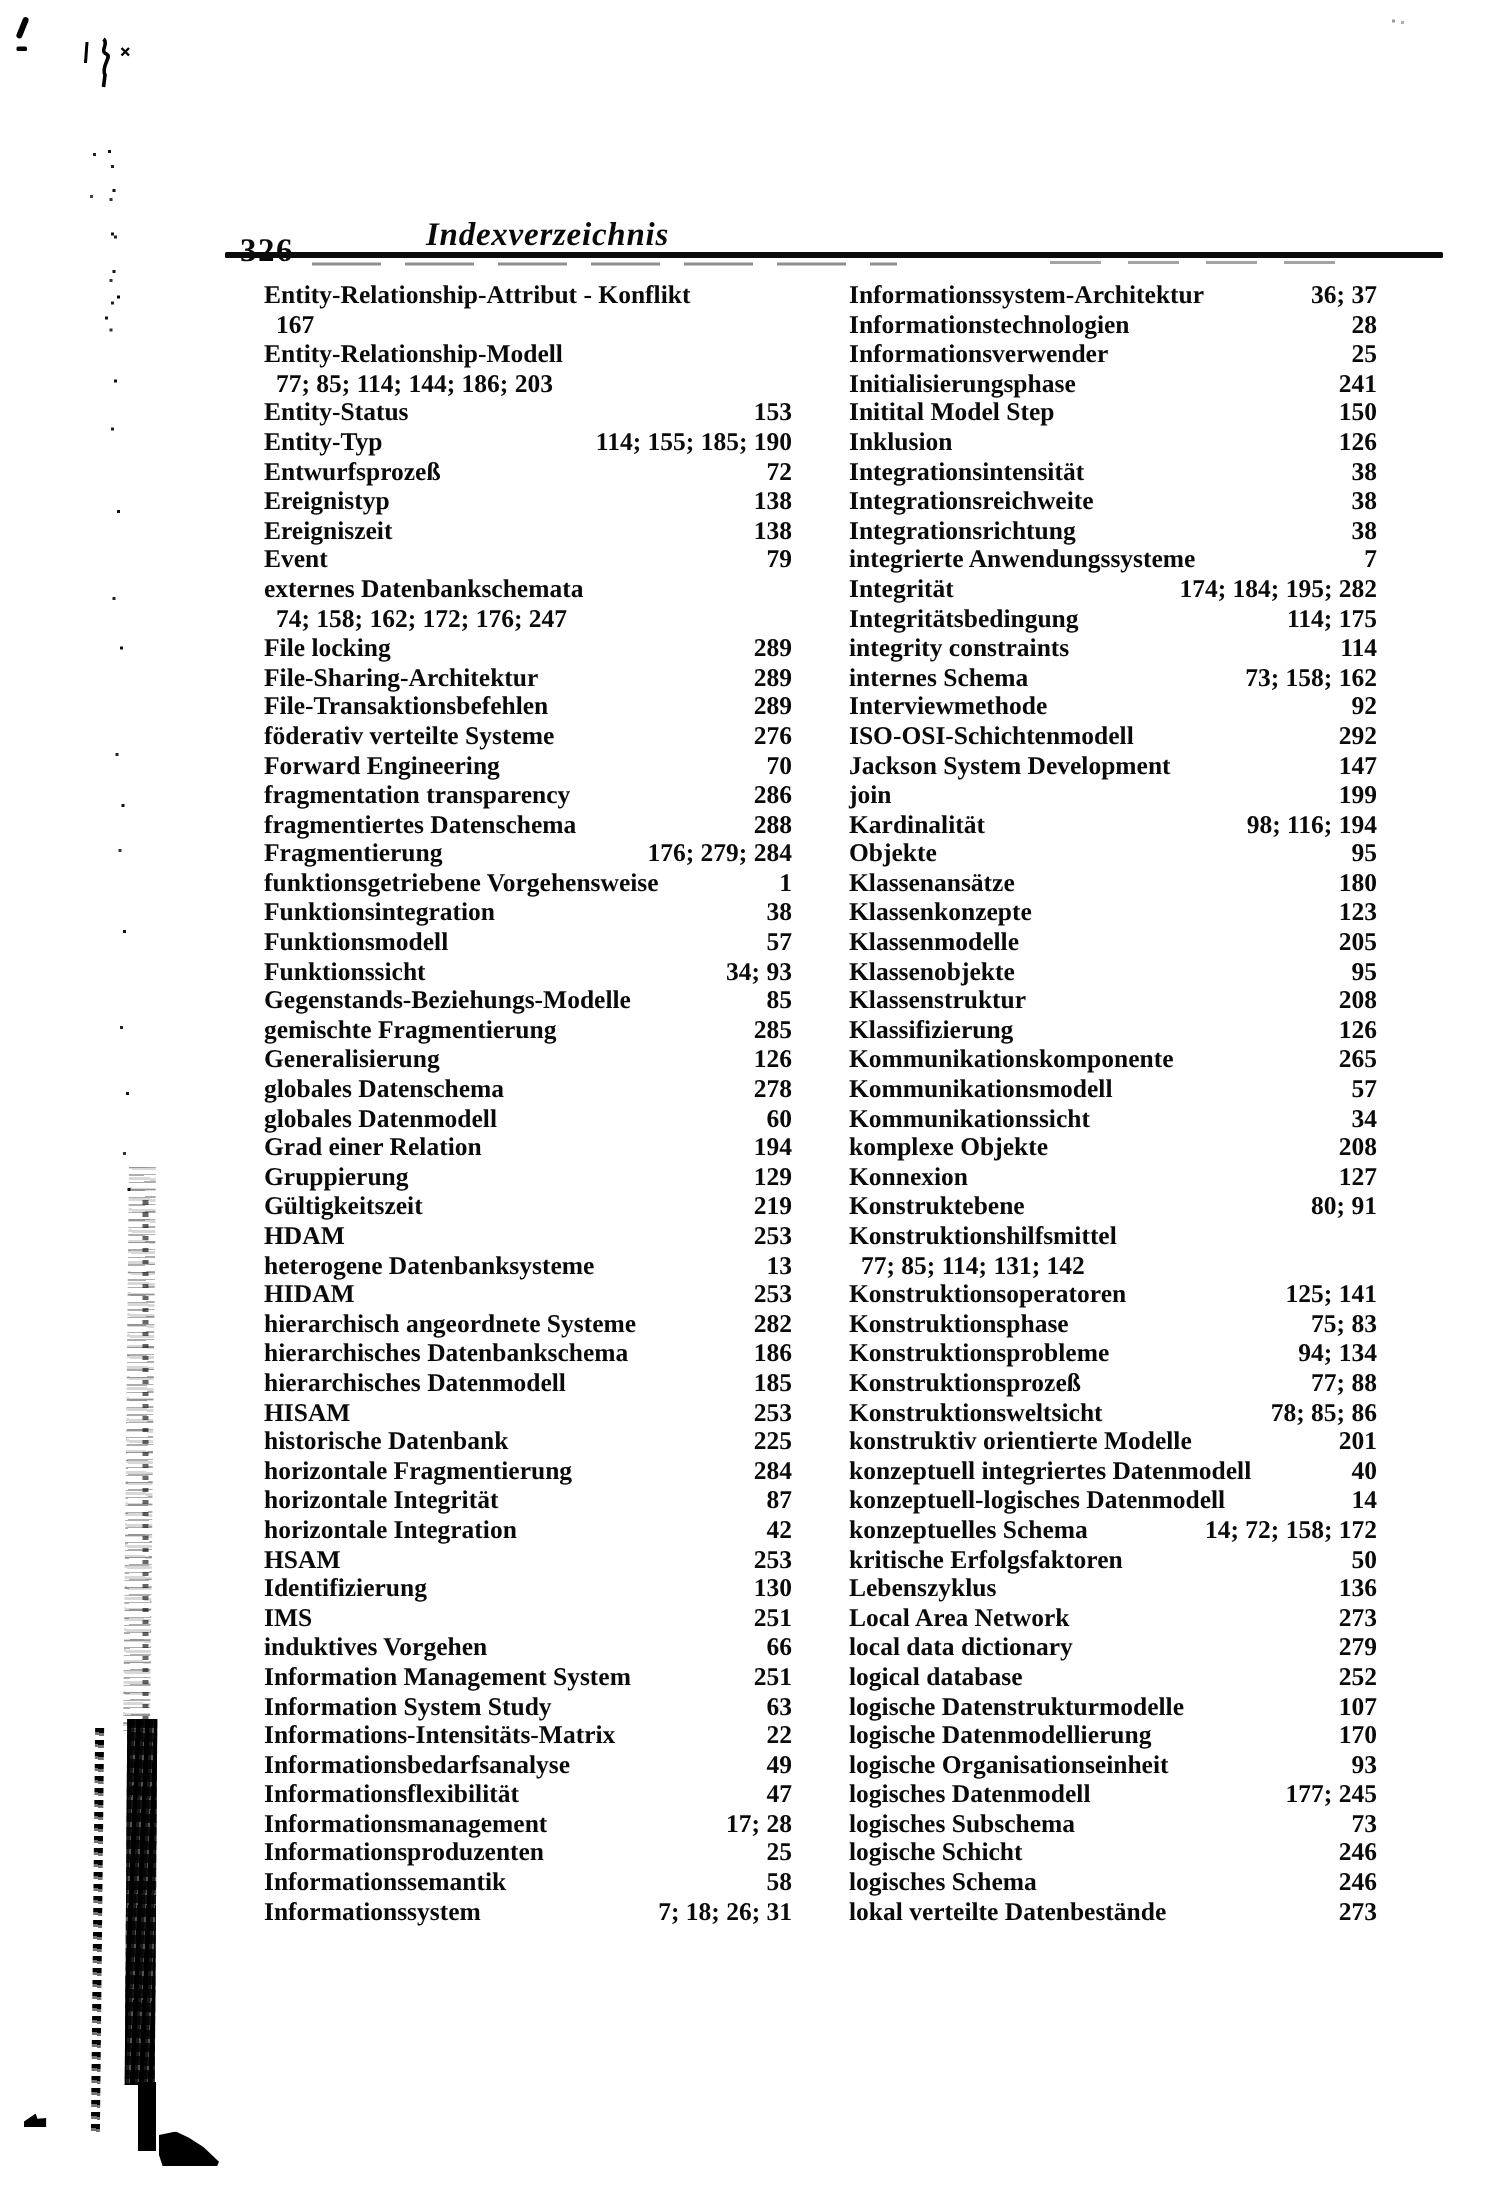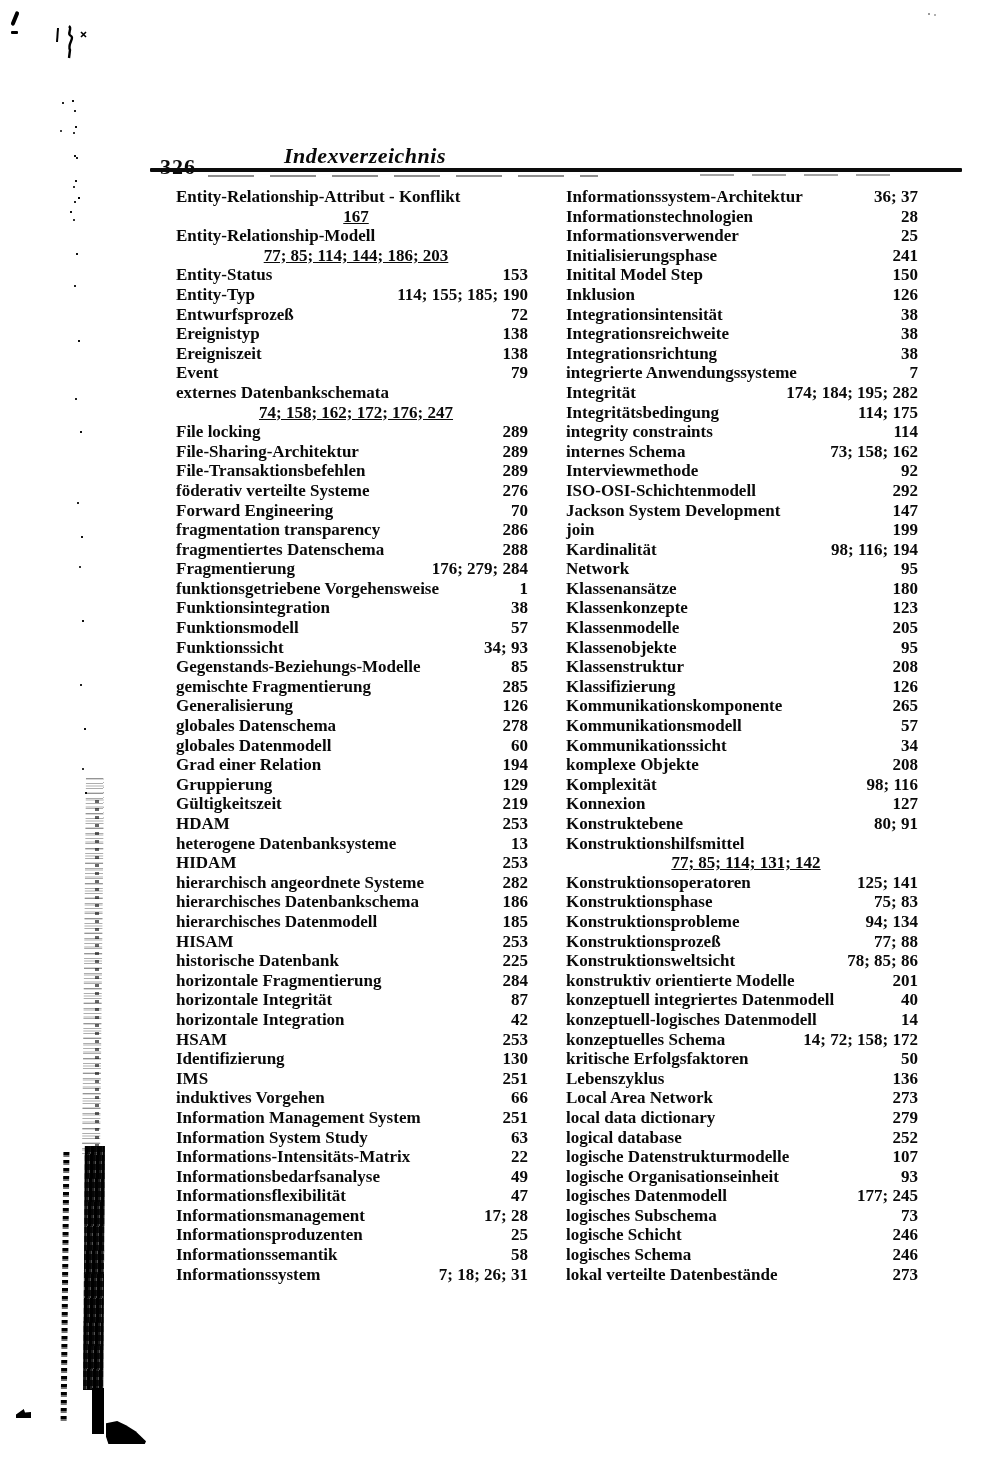--- a/index.html
+++ b/index.html
@@ -38,21 +38,21 @@
   
   .col {
     position:absolute; top:187px; width:352px;
     font-size:17px; line-height:19.6px; font-weight:bold;
   }
   .col-left  { left:176px; }
   .col-right { left:566px; }
   .row { display:flex; justify-content:space-between; align-items:baseline; }
   .row .term  { white-space:nowrap; }
   .row .pages { white-space:nowrap; margin-left:8px; }
-  .row.pages-line { display:block; text-align:center;text-decoration:underline; }
+  .row.pages-line { display:block; text-align:left; }
   
   .art { position:absolute; }
   .pen-a { left:13px; top:11px; width:4px; height:15px; background:#000;
            transform:rotate(22deg); border-radius:2px; }
   .pen-b { left:11px; top:31px; width:7px; height:3px; background:#000; border-radius:1px; }
   .dots-tr { left:928px; top:13px; width:2px; height:2px; background:#9a9a9a;
              box-shadow:6px 1px #b0b0b0; }
   
   .speckles { left:72px; top:100px; width:2px; height:2px; background:#111;
     box-shadow:
@@ -400,21 +400,21 @@
     </div>
     <div class="row">
       <span class="term">join</span>
       <span class="pages">199</span>
     </div>
     <div class="row">
       <span class="term">Kardinalität</span>
       <span class="pages">98; 116; 194</span>
     </div>
     <div class="row">
-      <span class="term">Network</span>
+      <span class="term">Objekte</span>
       <span class="pages">95</span>
     </div>
     <div class="row">
       <span class="term">Klassenansätze</span>
       <span class="pages">180</span>
     </div>
     <div class="row">
       <span class="term">Klassenkonzepte</span>
       <span class="pages">123</span>
     </div>
@@ -444,24 +444,20 @@
     </div>
     <div class="row">
       <span class="term">Kommunikationssicht</span>
       <span class="pages">34</span>
     </div>
     <div class="row">
       <span class="term">komplexe Objekte</span>
       <span class="pages">208</span>
     </div>
     <div class="row">
-      <span class="term">Komplexität</span>
-      <span class="pages">98; 116</span>
-    </div>
-    <div class="row">
       <span class="term">Konnexion</span>
       <span class="pages">127</span>
     </div>
     <div class="row">
       <span class="term">Konstruktebene</span>
       <span class="pages">80; 91</span>
     </div>
     <div class="row">
       <span class="term">Konstruktionshilfsmittel</span>
     </div>
@@ -518,20 +514,24 @@
       <span class="term">local data dictionary</span>
       <span class="pages">279</span>
     </div>
     <div class="row">
       <span class="term">logical database</span>
       <span class="pages">252</span>
     </div>
     <div class="row">
       <span class="term">logische Datenstrukturmodelle</span>
       <span class="pages">107</span>
+    </div>
+    <div class="row">
+      <span class="term">logische Datenmodellierung</span>
+      <span class="pages">170</span>
     </div>
     <div class="row">
       <span class="term">logische Organisationseinheit</span>
       <span class="pages">93</span>
     </div>
     <div class="row">
       <span class="term">logisches Datenmodell</span>
       <span class="pages">177; 245</span>
     </div>
     <div class="row">

